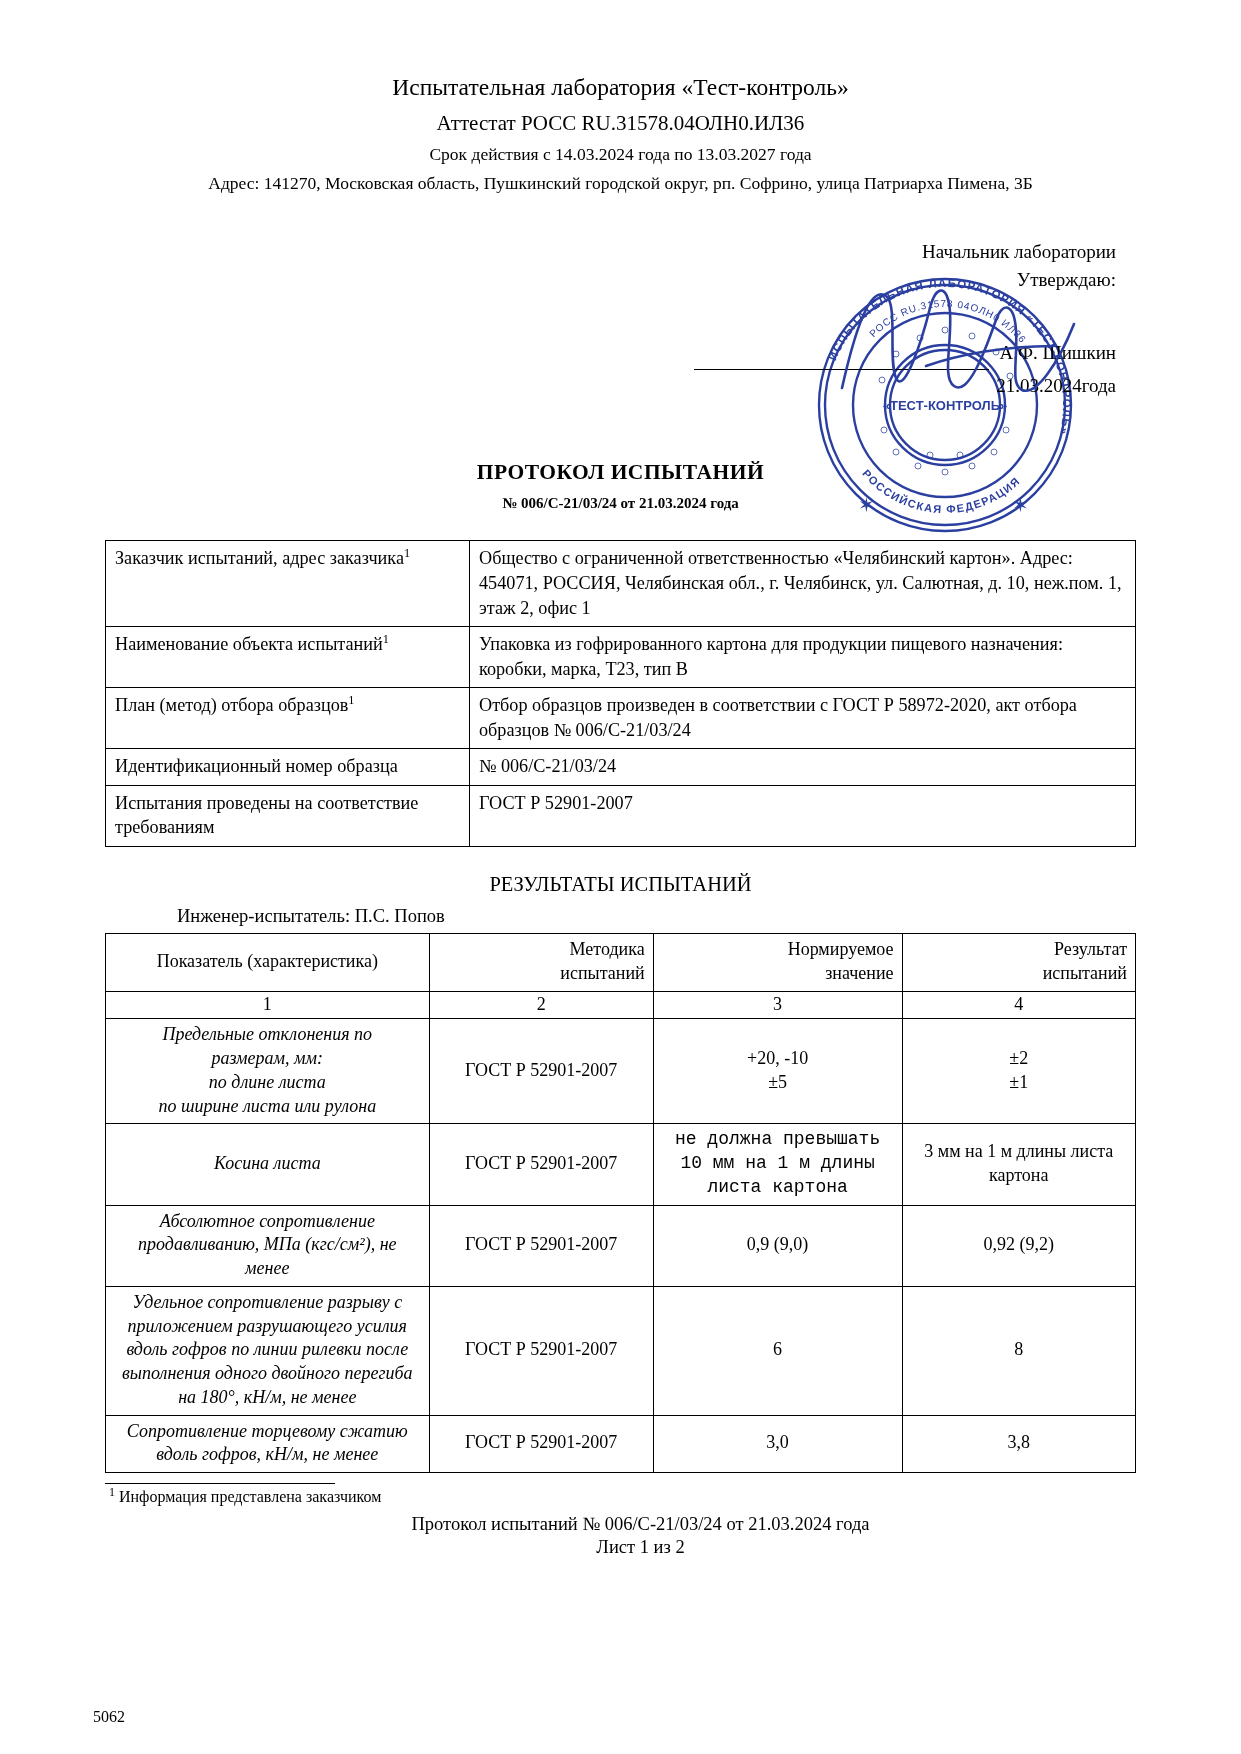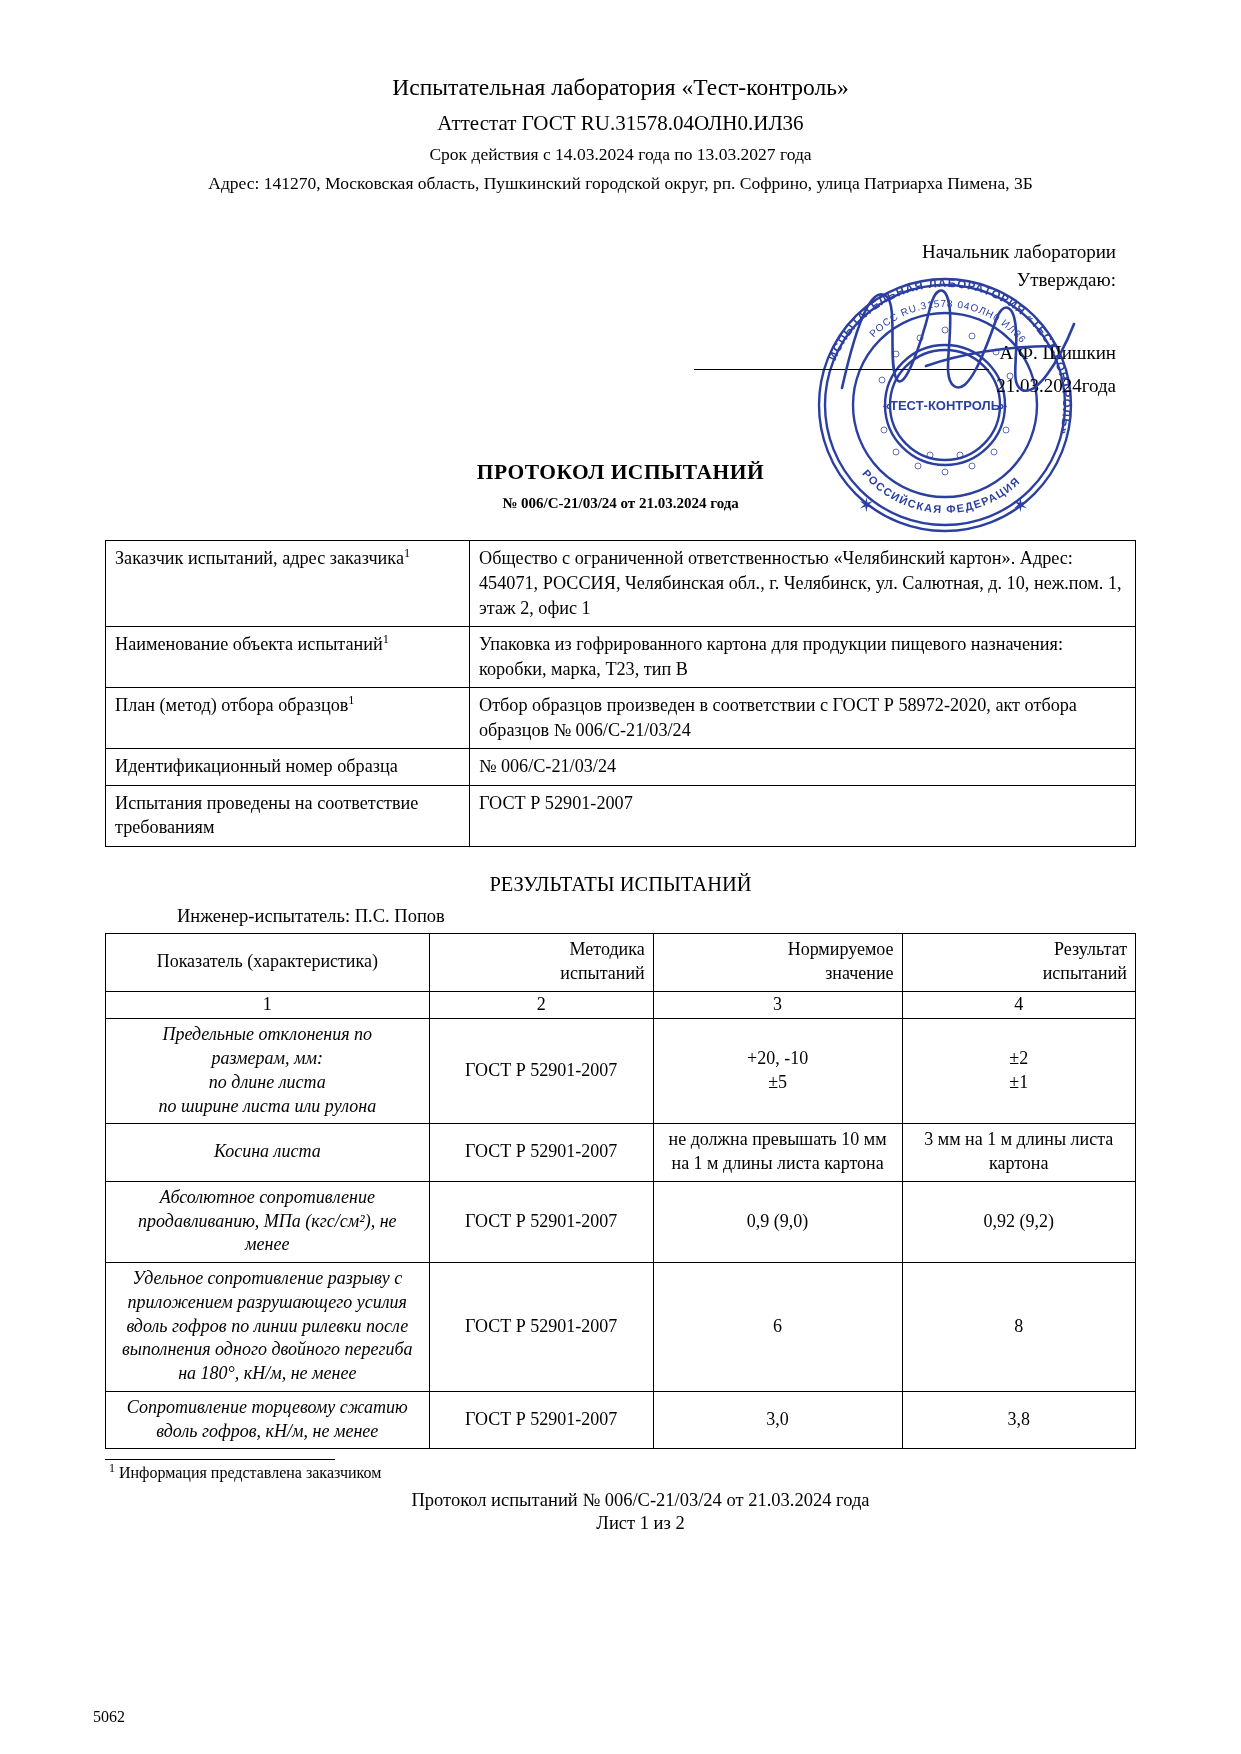--- a/index.html
+++ b/index.html
@@ -200,21 +200,21 @@
     bottom: 28px;
     font-size: 16px;
   }
 </style>
 </head>
 <body>
 
 <div class="page">
 
   <div class="hdr-title">Испытательная лаборатория «Тест-контроль»</div>
-  <div class="hdr-line2">Аттестат ГОСТ RU.31578.04ОЛН0.ИЛ36</div>
+  <div class="hdr-line2">Аттестат РОСС RU.31578.04ОЛН0.ИЛ36</div>
   <div class="hdr-line3">Срок действия с 14.03.2024 года по 13.03.2027 года</div>
   <div class="hdr-addr">Адрес: 141270, Московская область, Пушкинский городской округ, рп. Софрино, улица Патриарха Пимена, 3Б</div>
 
   <div class="approve">
     <div>Начальник лаборатории</div>
     <div>Утверждаю:</div>
     <div class="sign-row">
       <span class="sign-line"></span>
       <span class="sign-name">А.Ф. Шишкин</span>
     </div>
@@ -330,21 +330,21 @@
 по ширине листа или рулона</td>
           <td class="center" style="white-space: pre-line;">ГОСТ Р 52901-2007</td>
           <td class="center" style="white-space: pre-line;">+20, -10
 ±5</td>
           <td class="center" style="white-space: pre-line;">±2
 ±1</td>
         </tr>
         <tr>
           <td class="left" style="white-space: pre-line;">Косина листа</td>
           <td class="center" style="white-space: pre-line;">ГОСТ Р 52901-2007</td>
-          <td class="center" style="white-space: pre-line;">не должна превышать 10 мм на 1 м длины листа картона</td>
+          <td class="center" style="white-space: pre-line; font-family: Liberation Mono, monospace;">не должна превышать 10 мм на 1 м длины листа картона</td>
           <td class="center" style="white-space: pre-line;">3 мм на 1 м длины листа картона</td>
         </tr>
         <tr>
           <td class="left" style="white-space: pre-line;">Абсолютное сопротивление продавливанию, МПа (кгс/см²), не менее</td>
           <td class="center" style="white-space: pre-line;">ГОСТ Р 52901-2007</td>
           <td class="center" style="white-space: pre-line;">0,9 (9,0)</td>
           <td class="center" style="white-space: pre-line;">0,92 (9,2)</td>
         </tr>
         <tr>
           <td class="left" style="white-space: pre-line;">Удельное сопротивление разрыву с приложением разрушающего усилия вдоль гофров по линии рилевки после выполнения одного двойного перегиба на 180°, кН/м, не менее</td>

